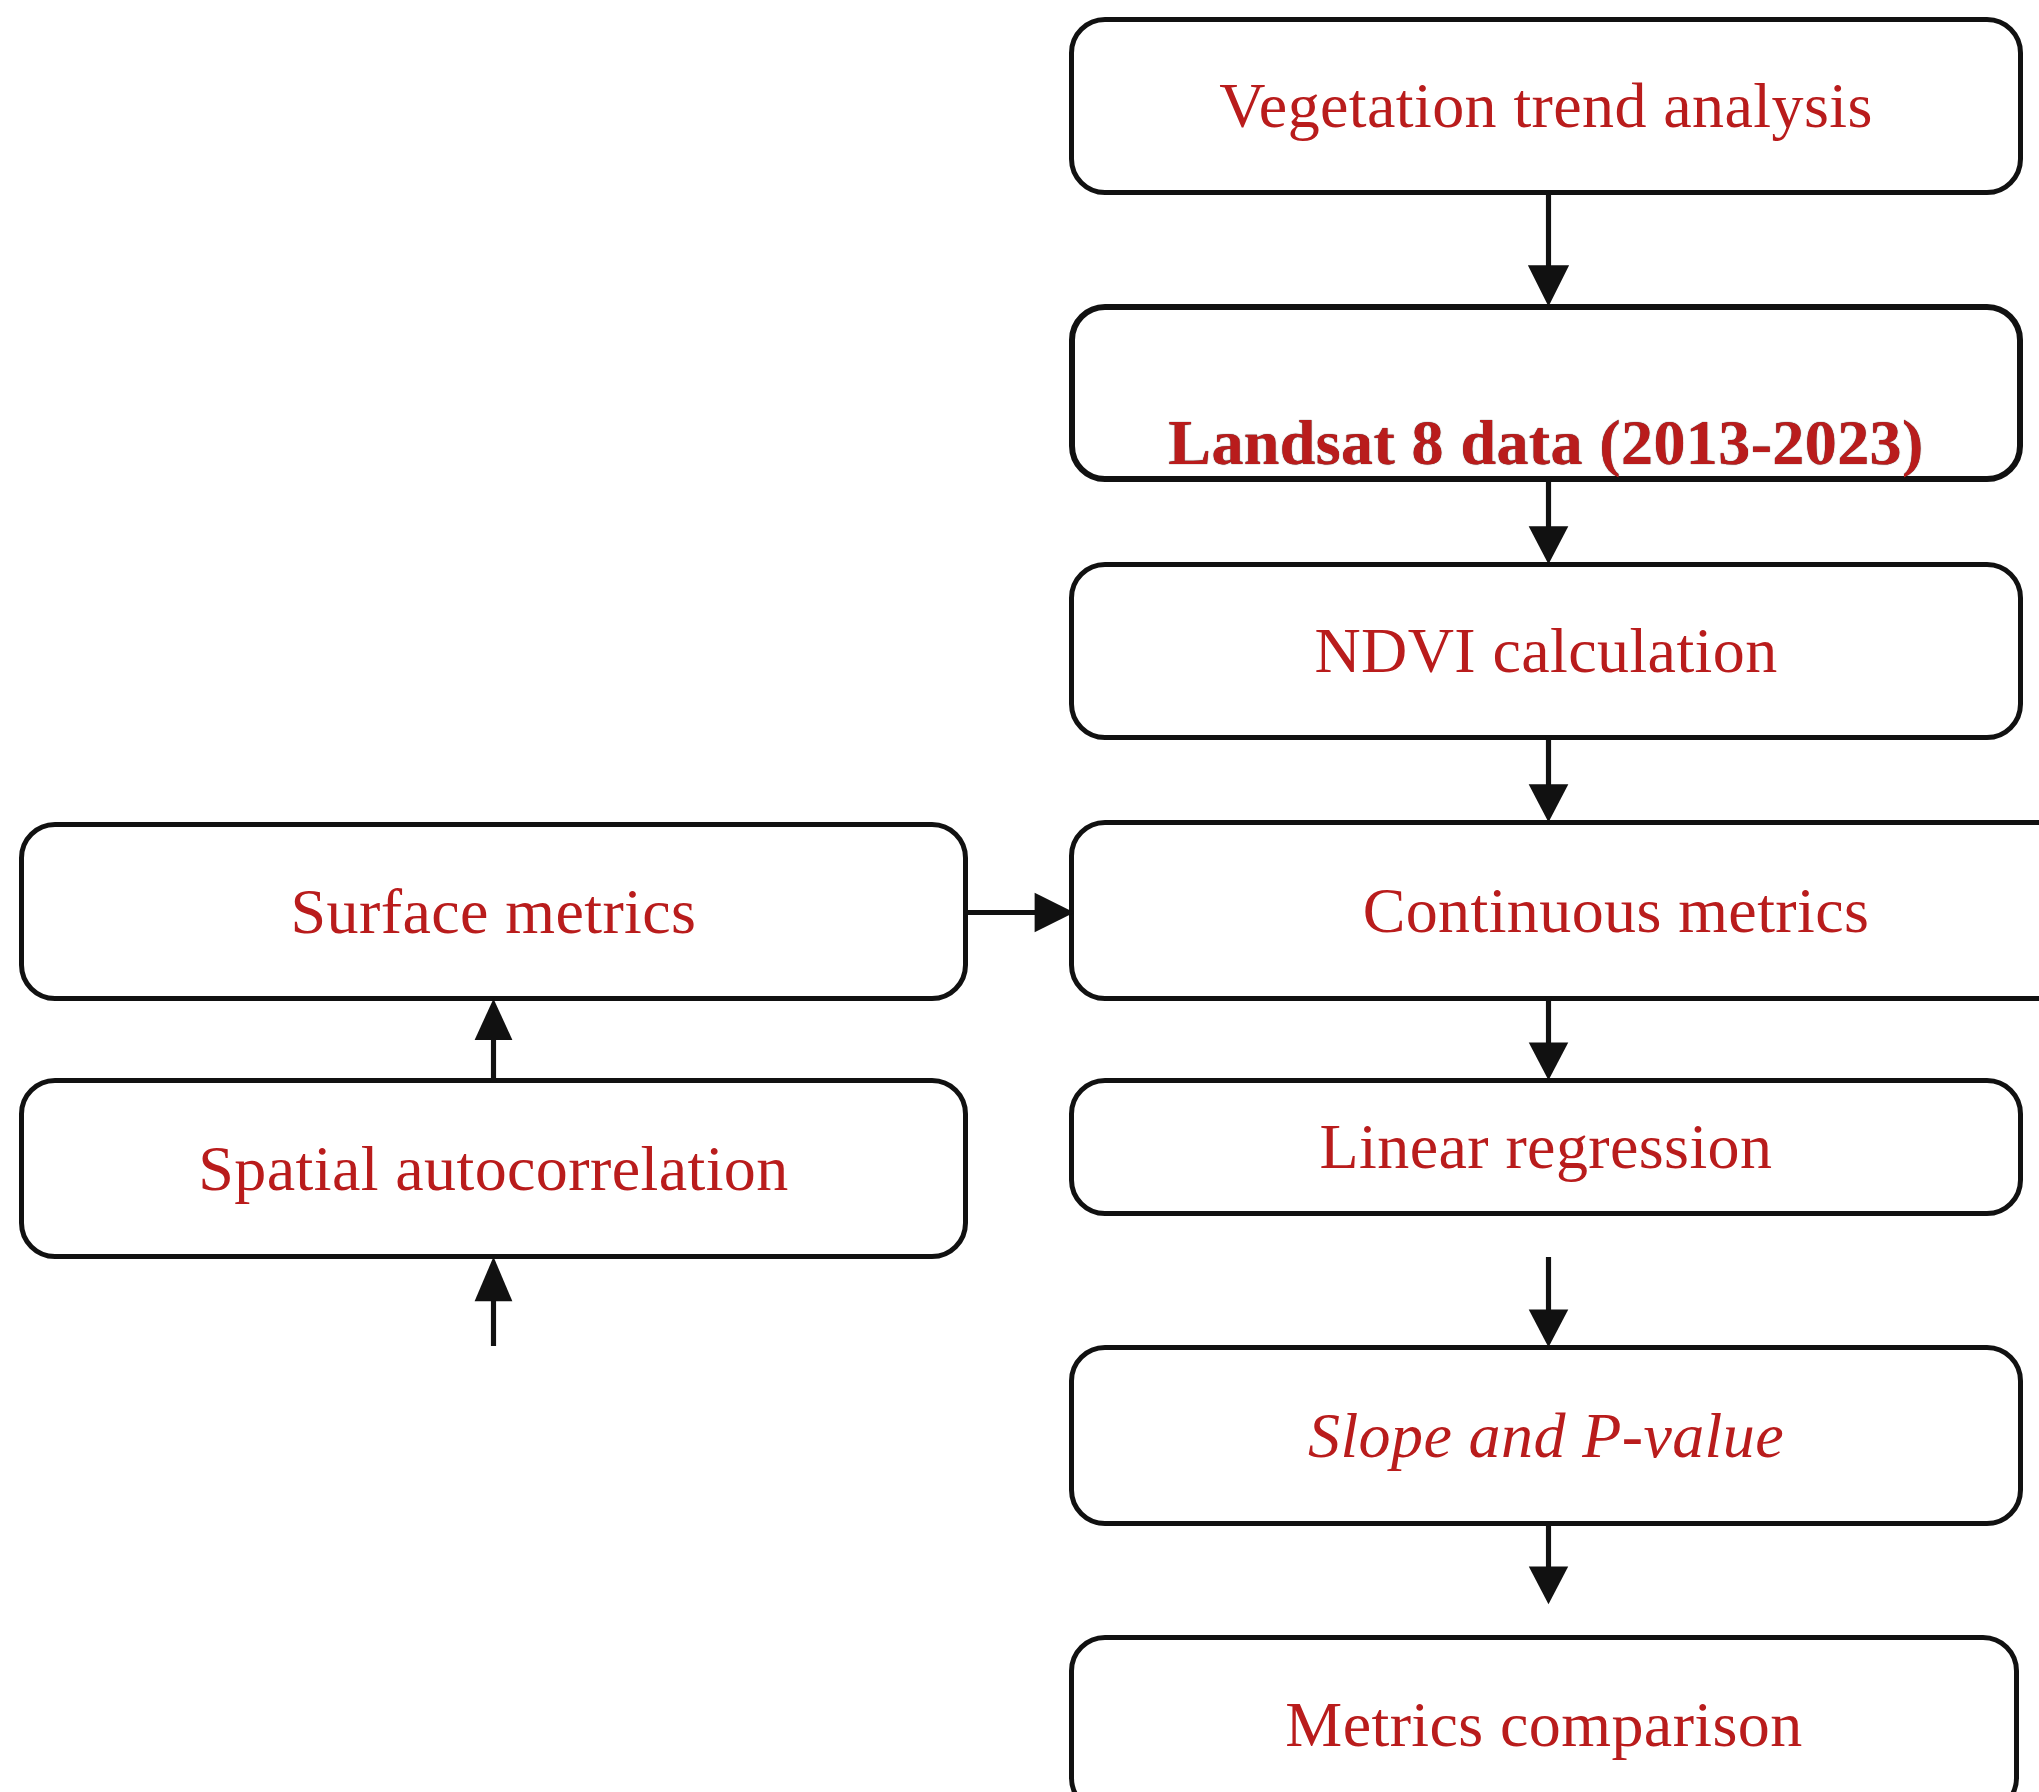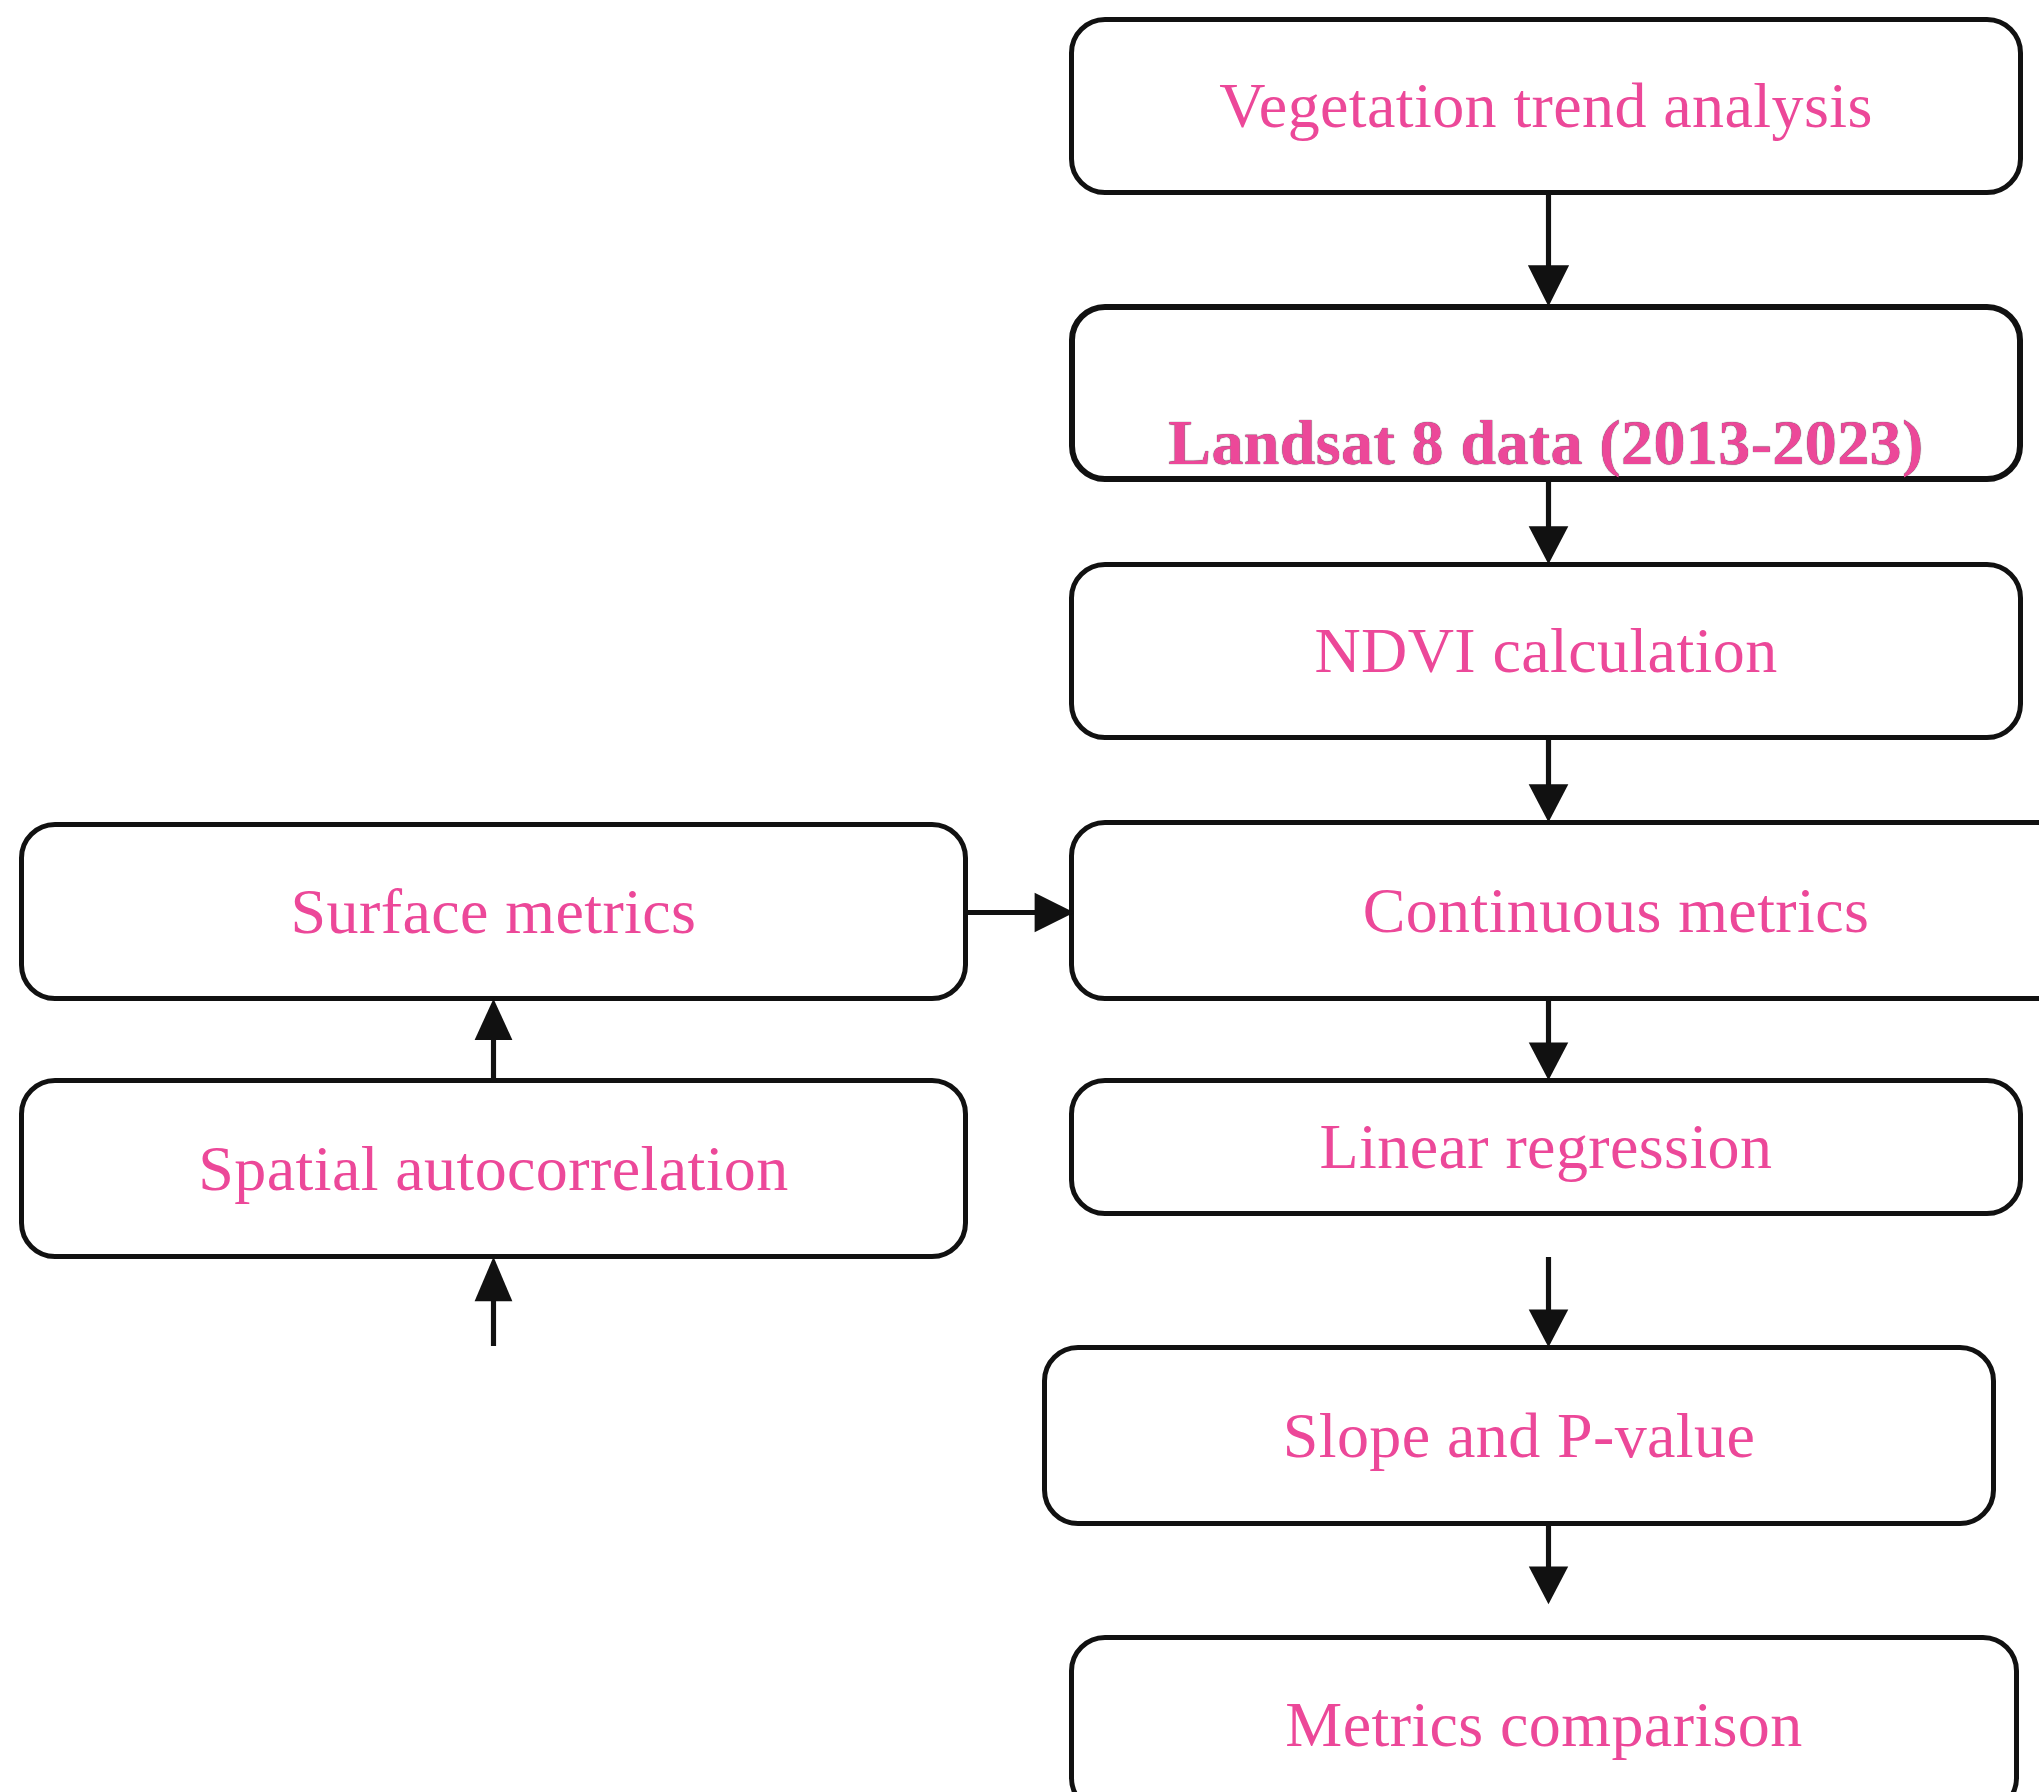--- a/index.html
+++ b/index.html
@@ -23,21 +23,21 @@
     border: 5.2px solid #111111;
     border-radius: 36px;
     display: flex;
     align-items: center;
     justify-content: center;
   }
   .node-label {
     font-family: "Liberation Serif", "DejaVu Serif", serif;
     font-size: 64px;
     line-height: 1.05;
-    color: #ec4899;
+    color: #b91c1c;
     text-align: center;
     white-space: nowrap;
     letter-spacing: 0.4px;
   }
   
   .node.emphasis {
     border-width: 6px;
     align-items: flex-end;
   }
   .node.emphasis .node-label {
@@ -70,21 +70,21 @@
   </div>
 
   <div class="node" style="left:1069px; top:820px; width:1094px; height:181px;">
     <span class="node-label">Continuous metrics</span>
   </div>
 
   <div class="node" style="left:1069px; top:1078px; width:954px; height:138px;">
     <span class="node-label">Linear regression</span>
   </div>
 
-  <div class="node" style="left:1042px; top:1345px; width:954px; height:181px;">
+  <div class="node" style="left:1069px; top:1345px; width:954px; height:181px;font-style:italic;">
     <span class="node-label">Slope and P-value</span>
   </div>
 
   <div class="node" style="left:1069px; top:1602px; width:950px; height:179px;margin-top:33px;">
     <span class="node-label">Metrics comparison</span>
   </div>
 
   <div class="node" style="left:19px; top:1078px; width:949px; height:181px;">
     <span class="node-label">Spatial autocorrelation</span>
   </div>

